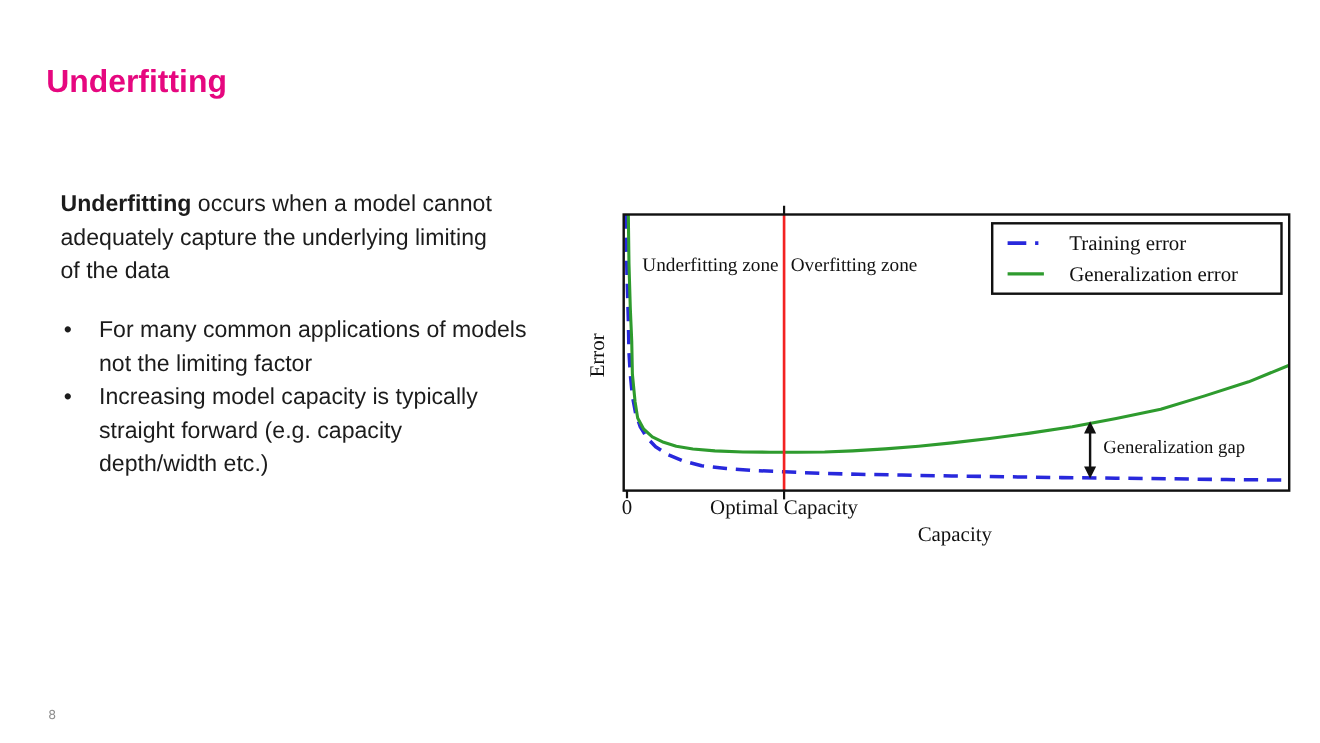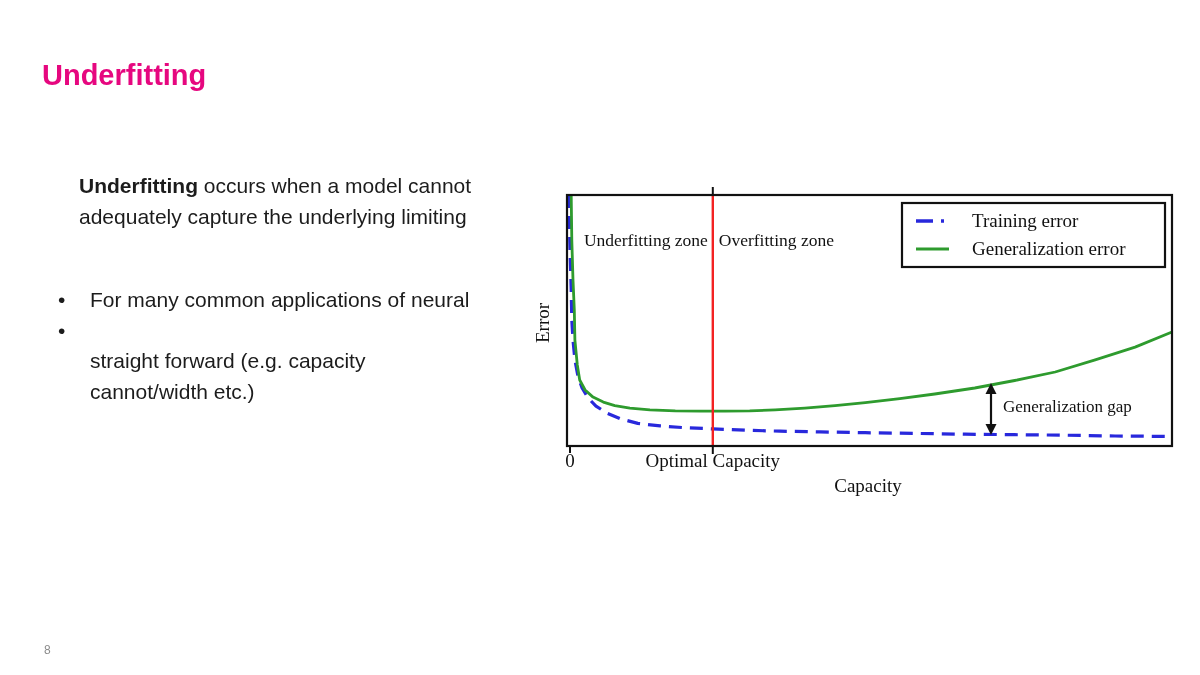--- a/index.html
+++ b/index.html
@@ -1,19 +1,19 @@
 <!DOCTYPE html>
 <html><head>
 <meta charset="utf-8">
 <style>
   html,body{margin:0;padding:0;background:#ffffff;}
   .slide{position:relative;width:1200px;height:675px;background:#ffffff;overflow:hidden;
          font-family:"Liberation Sans",sans-serif;color:#1c1c1c;border-radius:31px;}
   .title{position:absolute;left:42px;top:40px;font-size:29px;font-weight:700;color:#e6077f;}
-  .intro{position:absolute;left:55px;top:171px;font-size:21px;line-height:30.5px;white-space:nowrap;margin-left:24px;}
+  .intro{position:absolute;left:55px;top:171px;font-size:21px;line-height:30.5px;white-space:nowrap;}
   .intro .b{font-weight:700;}
   .bullets{position:absolute;left:58px;top:285px;font-size:21px;line-height:30.5px;}
   .brow{display:flex;white-space:nowrap;}
   .bmark{width:32px;flex:0 0 32px;}
   .pagenum{position:absolute;left:44px;top:643px;font-size:12px;color:#8c8c8c;}
   .chart{position:absolute;left:535px;top:180px;width:660px;height:320px;}
   .chart svg text{font-family:"Liberation Serif","DejaVu Serif",serif;fill:#111111;}
   .zone-label{font-size:17.5px;}
   .legend-label{font-size:19px;}
   .tick-label{font-size:19px;}
@@ -23,40 +23,46 @@
 </head>
 <body>
 
 <div class="slide">
 
   <h1 class="title">Underfitting</h1>
 
   <div class="intro">
     <div><span class="b">Underfitting</span><span> occurs when a model cannot</span></div>
     <div>adequately capture the underlying limiting</div>
+    <div>of the data</div>
   </div>
 
   <div class="bullets">
     <div class="brow">
       <span class="bmark">•</span>
-      <span>For many common applications of neural</span>
+      <span>For many common applications of models</span>
     </div>
     <div class="brow">
         <span class="bmark"></span>
       </div>
     <div class="brow">
+        <span class="bmark"></span>
+        <span>not the limiting factor</span>
+      </div>
+    <div class="brow">
       <span class="bmark">•</span>
+      <span>Increasing model capacity is typically</span>
     </div>
     <div class="brow">
         <span class="bmark"></span>
         <span>straight forward (e.g. capacity</span>
       </div>
     <div class="brow">
         <span class="bmark"></span>
-        <span>cannot/width etc.)</span>
+        <span>depth/width etc.)</span>
       </div>
   </div>
 
   <div class="chart">
     <svg width="660" height="320" viewBox="0 0 660 320">
 
       <text class="axis-label" x="14" y="143" text-anchor="middle" transform="rotate(-90 14 143)">Error</text>
 
       <polyline fill="none" stroke-width="3.2" stroke-linecap="butt" stroke-linejoin="round" stroke-dasharray="13 8" points="33.8,15.0 35.0,70.0 36.2,109.9 36.8,140.0 38.0,160.1 39.9,179.9 42.9,196.0 47.1,208.0 53.2,218.1 61.0,226.1 71.9,233.1 85.8,238.9 102.8,243.4 125.2,245.9 150.0,247.7 177.8,248.9 209.9,250.2 245.0,251.2 284.9,251.9 330.3,252.7 379.9,253.4 430.1,254.2 479.7,254.7 529.9,255.2 580.1,256.0 609.8,256.2 637.0,256.5" stroke="#2828dc"></polyline>
       <polyline fill="none" stroke-width="2.8" stroke-linejoin="round" points="36.2,15.0 36.8,59.9 38.0,100.1 39.3,130.0 39.9,160.1 42.3,184.9 44.7,200.0 50.1,210.0 58.0,217.1 68.3,222.1 79.8,225.6 94.9,228.1 114.9,229.9 140.3,230.9 165.1,231.1 189.9,231.1 214.7,230.9 240.1,229.9 269.8,228.1 300.0,225.6 330.3,222.6 364.8,218.6 399.8,214.0 439.8,208.0 479.7,200.5 520.2,192.0 560.2,179.9 600.1,167.1 637.0,152.0" stroke="#2e9b2e"></polyline>

